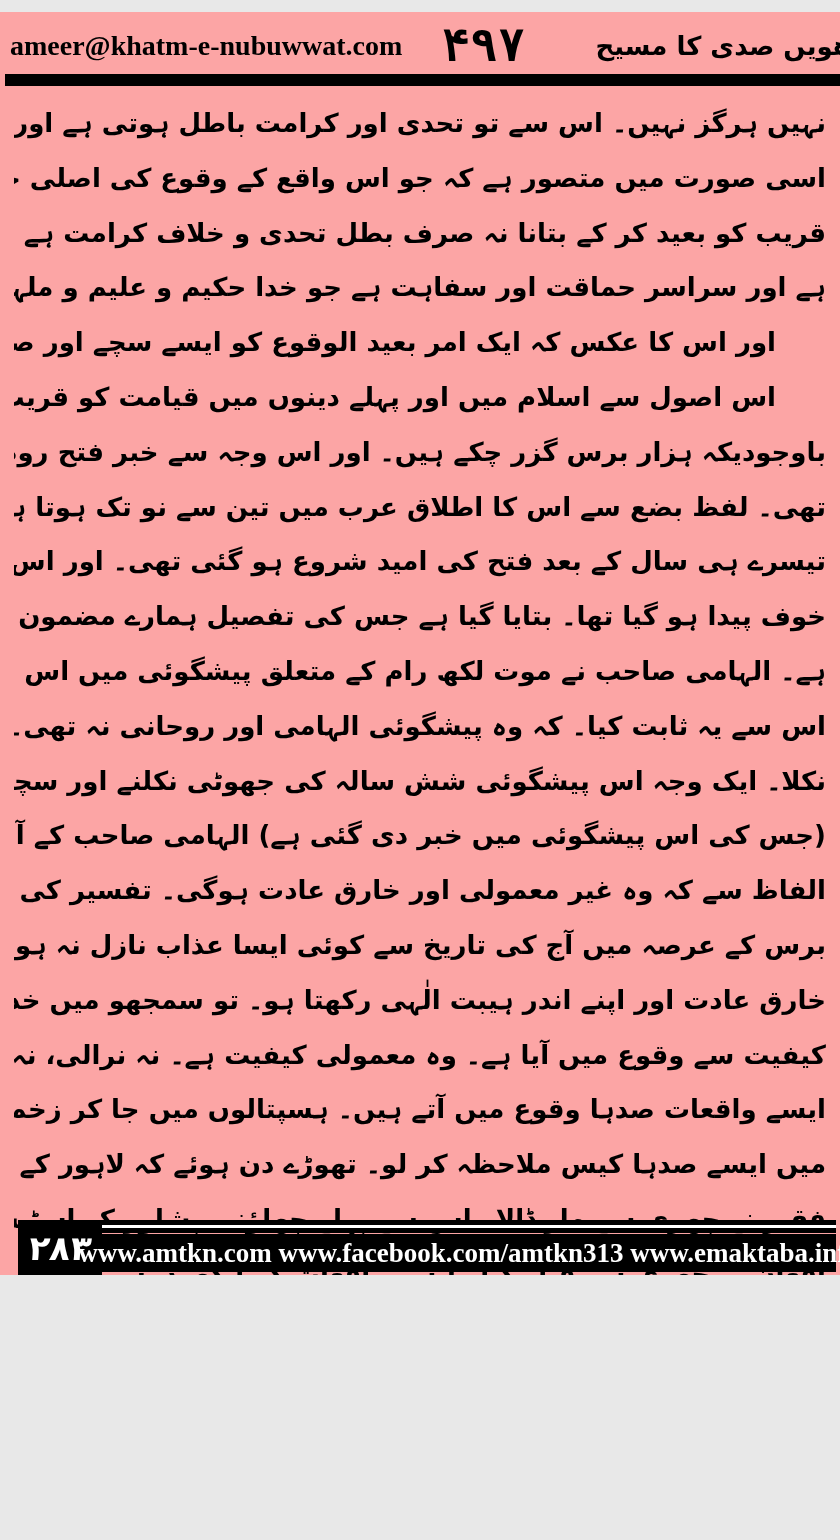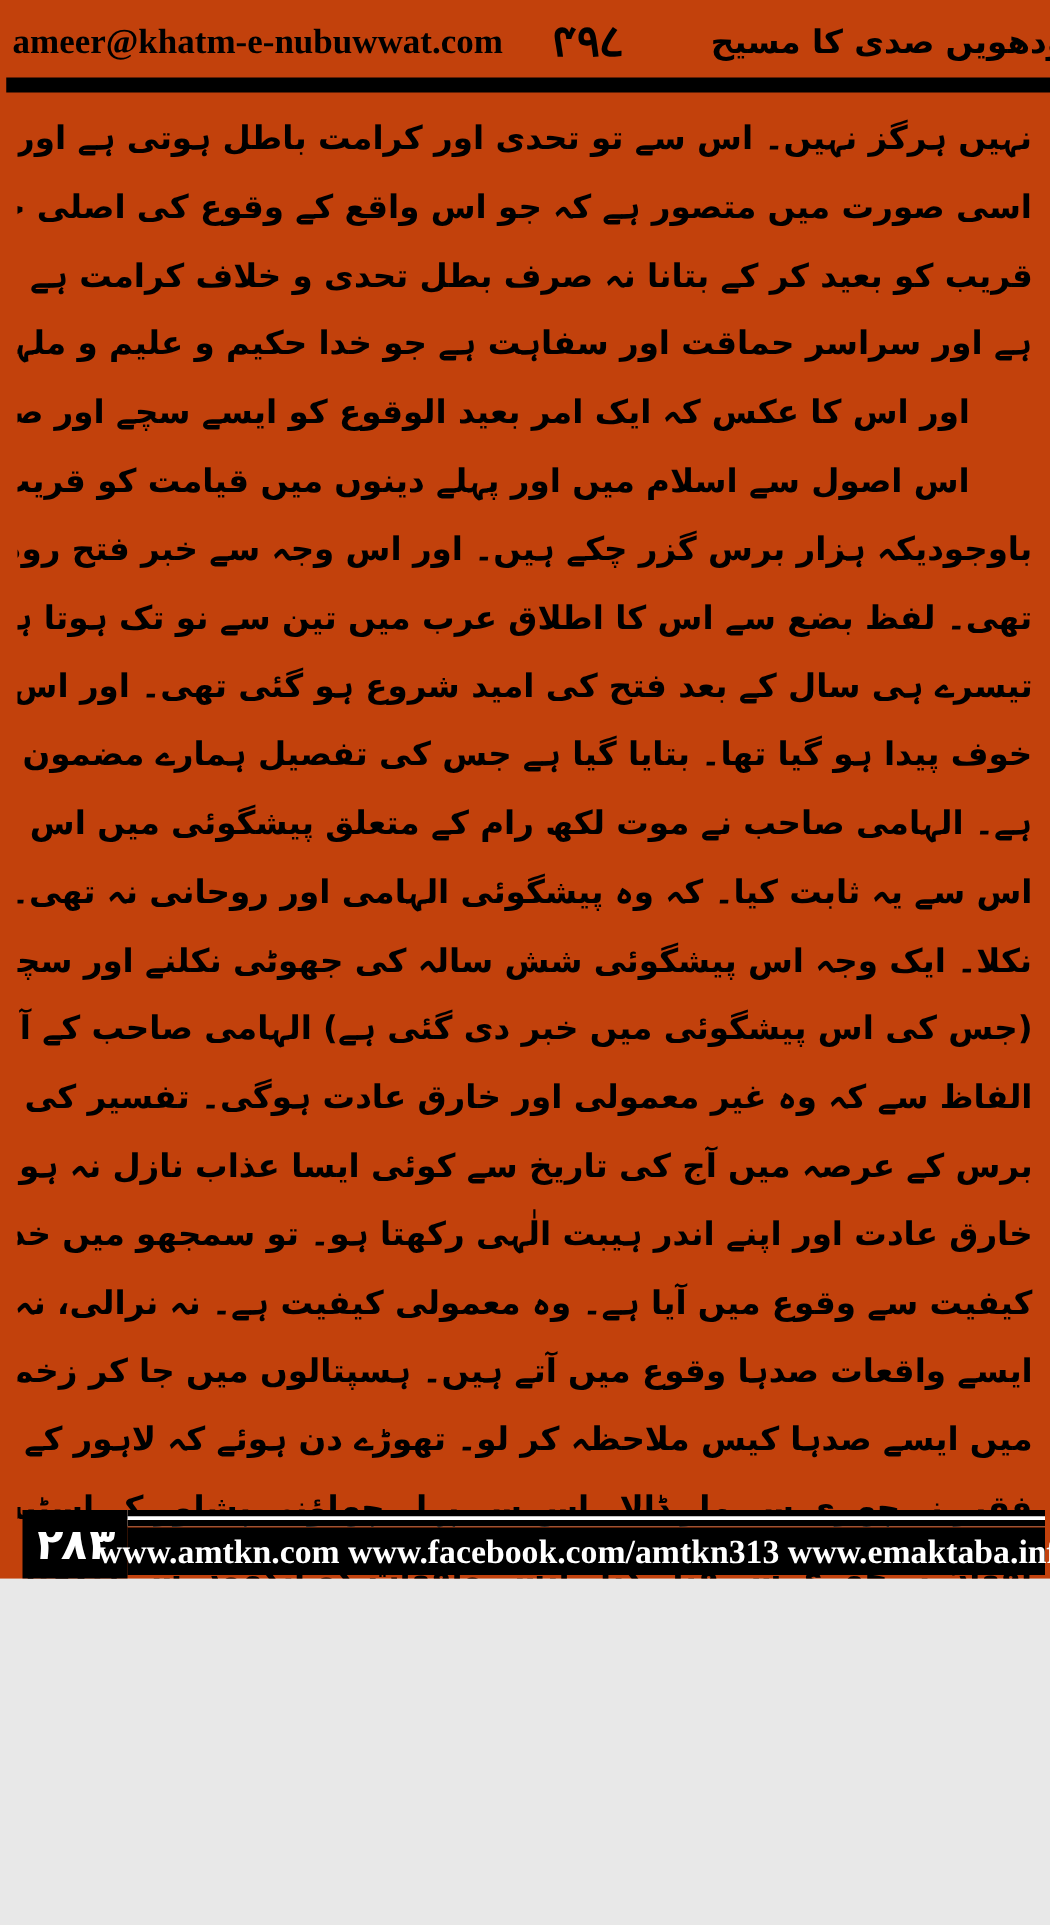--- a/index.html
+++ b/index.html
@@ -1,37 +1,37 @@
 <!DOCTYPE html>
 <html lang="ur"><head>
 <meta charset="utf-8">
 <style>
   html, body { margin: 0; padding: 0; background: #e8e8e8; }
   .page {
     position: relative;
     width: 840px; height: 1263px;
-    margin: 0 auto;
-    background: #c2410c;
+    margin: 12px auto;
+    background: #fca5a5;
     overflow: hidden;
     color: #000;
   }
   
   .header {
     position: absolute; top: 8px; left: 0; right: 0; height: 52px;
     display: flex; align-items: center; justify-content: space-between;
     padding: 0 10px;
   }
   .header-email {
     font-family: "Liberation Serif", serif;
     font-weight: bold; font-size: 28px; letter-spacing: 0px;
     direction: ltr; white-space: nowrap;
   }
   .header-pageno {
-    font-family: Liberation Serif, serif;
-    font-weight: bold; font-size: 32px;
+    font-family: Liberation Mono, monospace;
+    font-weight: bold; font-size: 46px;
     direction: rtl; white-space: nowrap;
     margin-left: 40px; margin-right: 70px; text-align: center;
   }
   .header-title {
     font-family: "DejaVu Sans", sans-serif;
     font-weight: bold; font-size: 26px;
     direction: rtl; white-space: nowrap;
   }
   .header-rule {
     position: absolute; top: 62px; left: 5px; right: 0; height: 12px;

